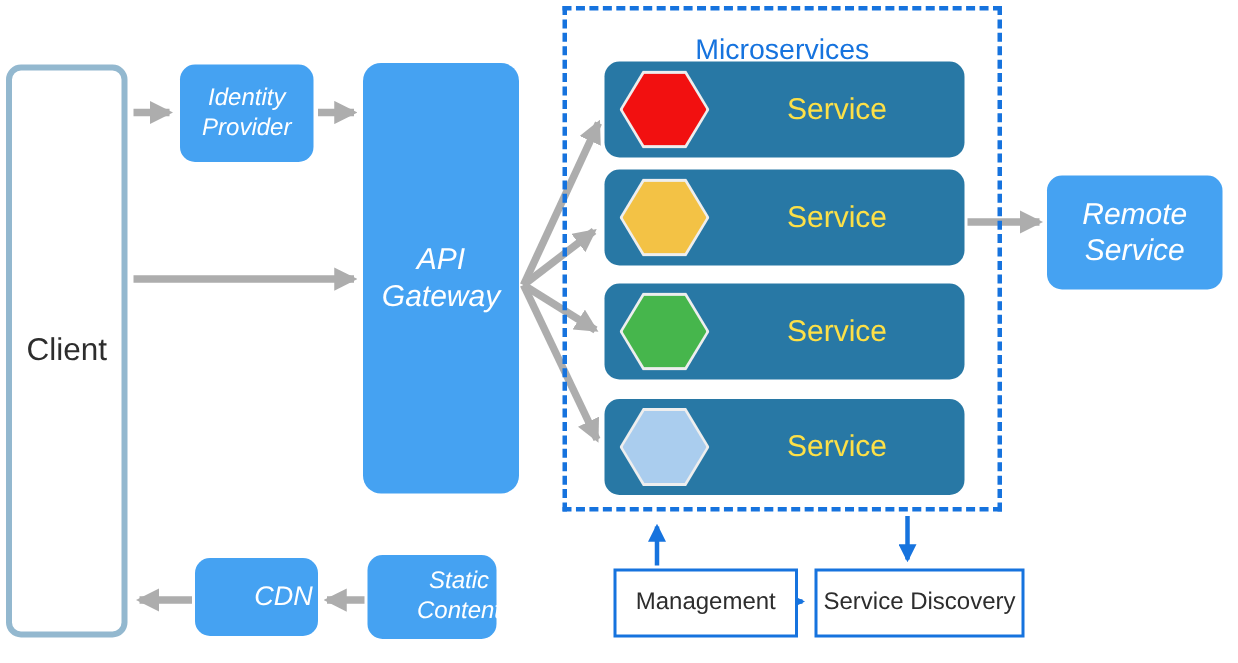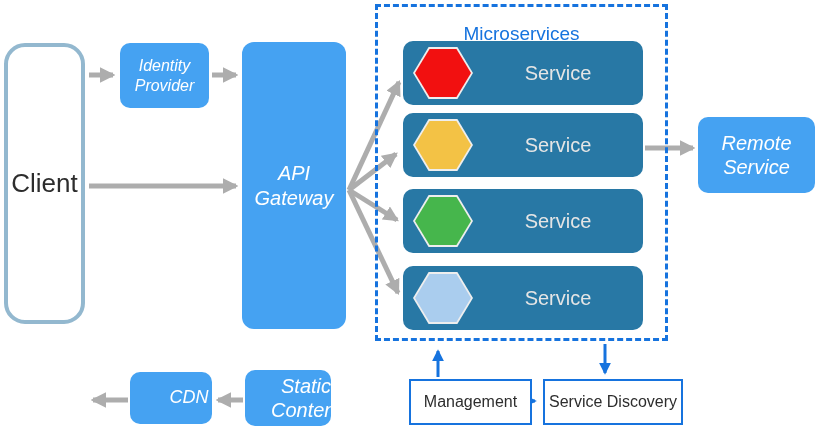--- a/index.html
+++ b/index.html
@@ -30,34 +30,34 @@
     border: 2px solid var(--accent-blue, #1673de);
     color: var(--text-dark, #2d2d2d);
     display: flex;
     align-items: center;
     justify-content: center;
     text-align: center;
     line-height: 1.2;
   }
 
   #client {
-    left: 4px; top: 43px; width: 81px; height: 281px;
+    left: 4px; top: 43px; width: 81px; height: 382px;
     background: #ffffff;
     border: 4px solid var(--client-border, #93b8cf);
-    border-radius: 21px;
+    border-radius: 10px;
     display: flex; align-items: center; justify-content: center;
     color: var(--text-dark, #2d2d2d);
-    font-size: 26px;
+    font-size: 21px;
   }
 
   #identity-provider { left: 120px; top: 43px; width: 89px; height: 65px; font-size: 16px; }
   #api-gateway { left: 242px; top: 42px; width: 104px; height: 287px; font-size: 20px; border-radius: 12px; }
   #remote-service { left: 698px; top: 117px; width: 117px; height: 76px; font-size: 20px; }
   #cdn { left: 130px; top: 372px; width: 82px; height: 52px; font-size: 18px; padding-left: 36px; }
-  #static-content { left: 245px; top: 370px; width: 86px; height: 56px; font-size: 20px; padding-left: 36px; }
+  #static-content { left: 245px; top: 370px; width: 86px; height: 56px; font-size: 16px; padding-left: 36px; }
 
   #microservices-box {
     left: 375px; top: 4px; width: 293px; height: 337px;
     border: 3px dashed var(--accent-blue, #1673de);
     background: transparent;
   }
   #microservices-title {
     left: 375px; top: 23px; width: 293px;
     text-align: center;
     color: var(--accent-blue, #1673de);
@@ -66,21 +66,21 @@
 
   .service-row {
     left: 403px; width: 240px; height: 64px;
     background: var(--service-teal, #2878a5);
     border-radius: 10px;
     display: flex; align-items: center;
   }
   .service-row .label {
     flex: 1 1 auto;
     text-align: center;
-    color: #e5e5e5;
+    color: #fde047;
     font-size: 20px;
   }
   .hex {
     flex: 0 0 auto;
     margin-left: 10px;
     width: 60px; height: 52px;
     position: relative;
     clip-path: polygon(26% 0%, 74% 0%, 100% 50%, 74% 100%, 26% 100%, 0% 50%);
     background: var(--hexagon-border, #eeeeee);
   }

